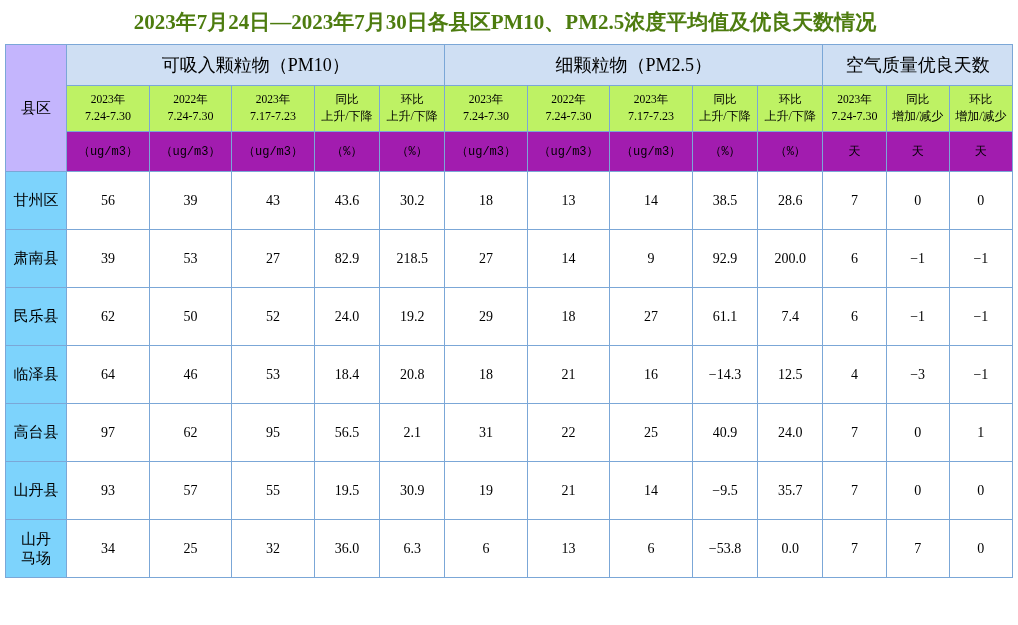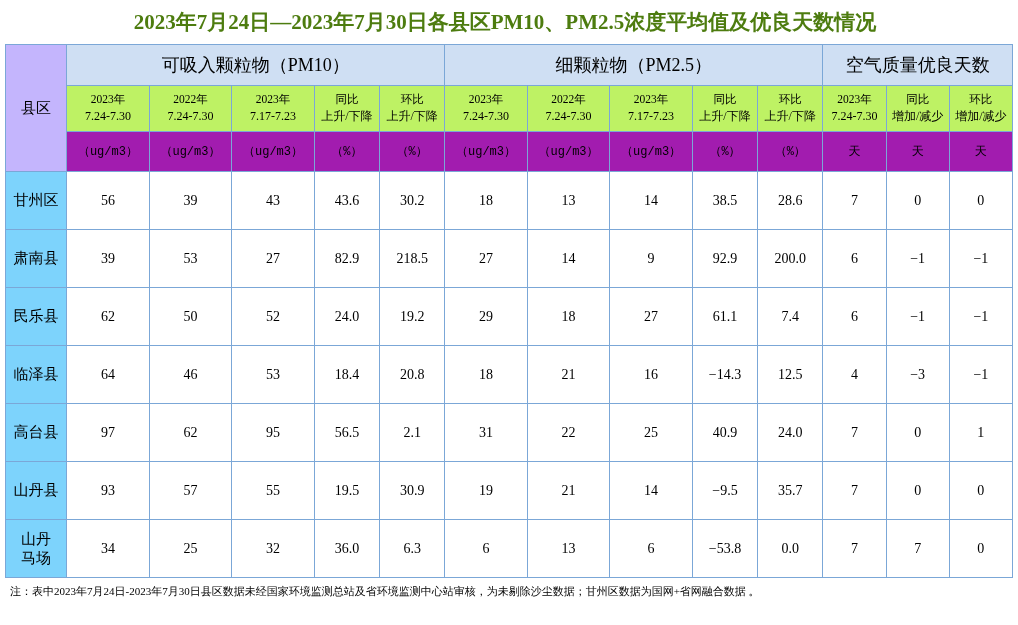--- a/index.html
+++ b/index.html
@@ -306,15 +306,14 @@
         <td class="val">6</td>
         <td class="val">−53.8</td>
         <td class="val">0.0</td>
         <td class="val">7</td>
         <td class="val">7</td>
         <td class="val">0</td>
       </tr>
     </tbody>
   </table>
 
-  <div class="note">注：表中2023年7月24日-2023年7月30日县区数据未经国家环境监测总站及省环境监测中心站审核，为未剔除沙尘数据；甘州区数据为国网+省网融合数据 。</div>
 
 </div>
 
 </body></html>

